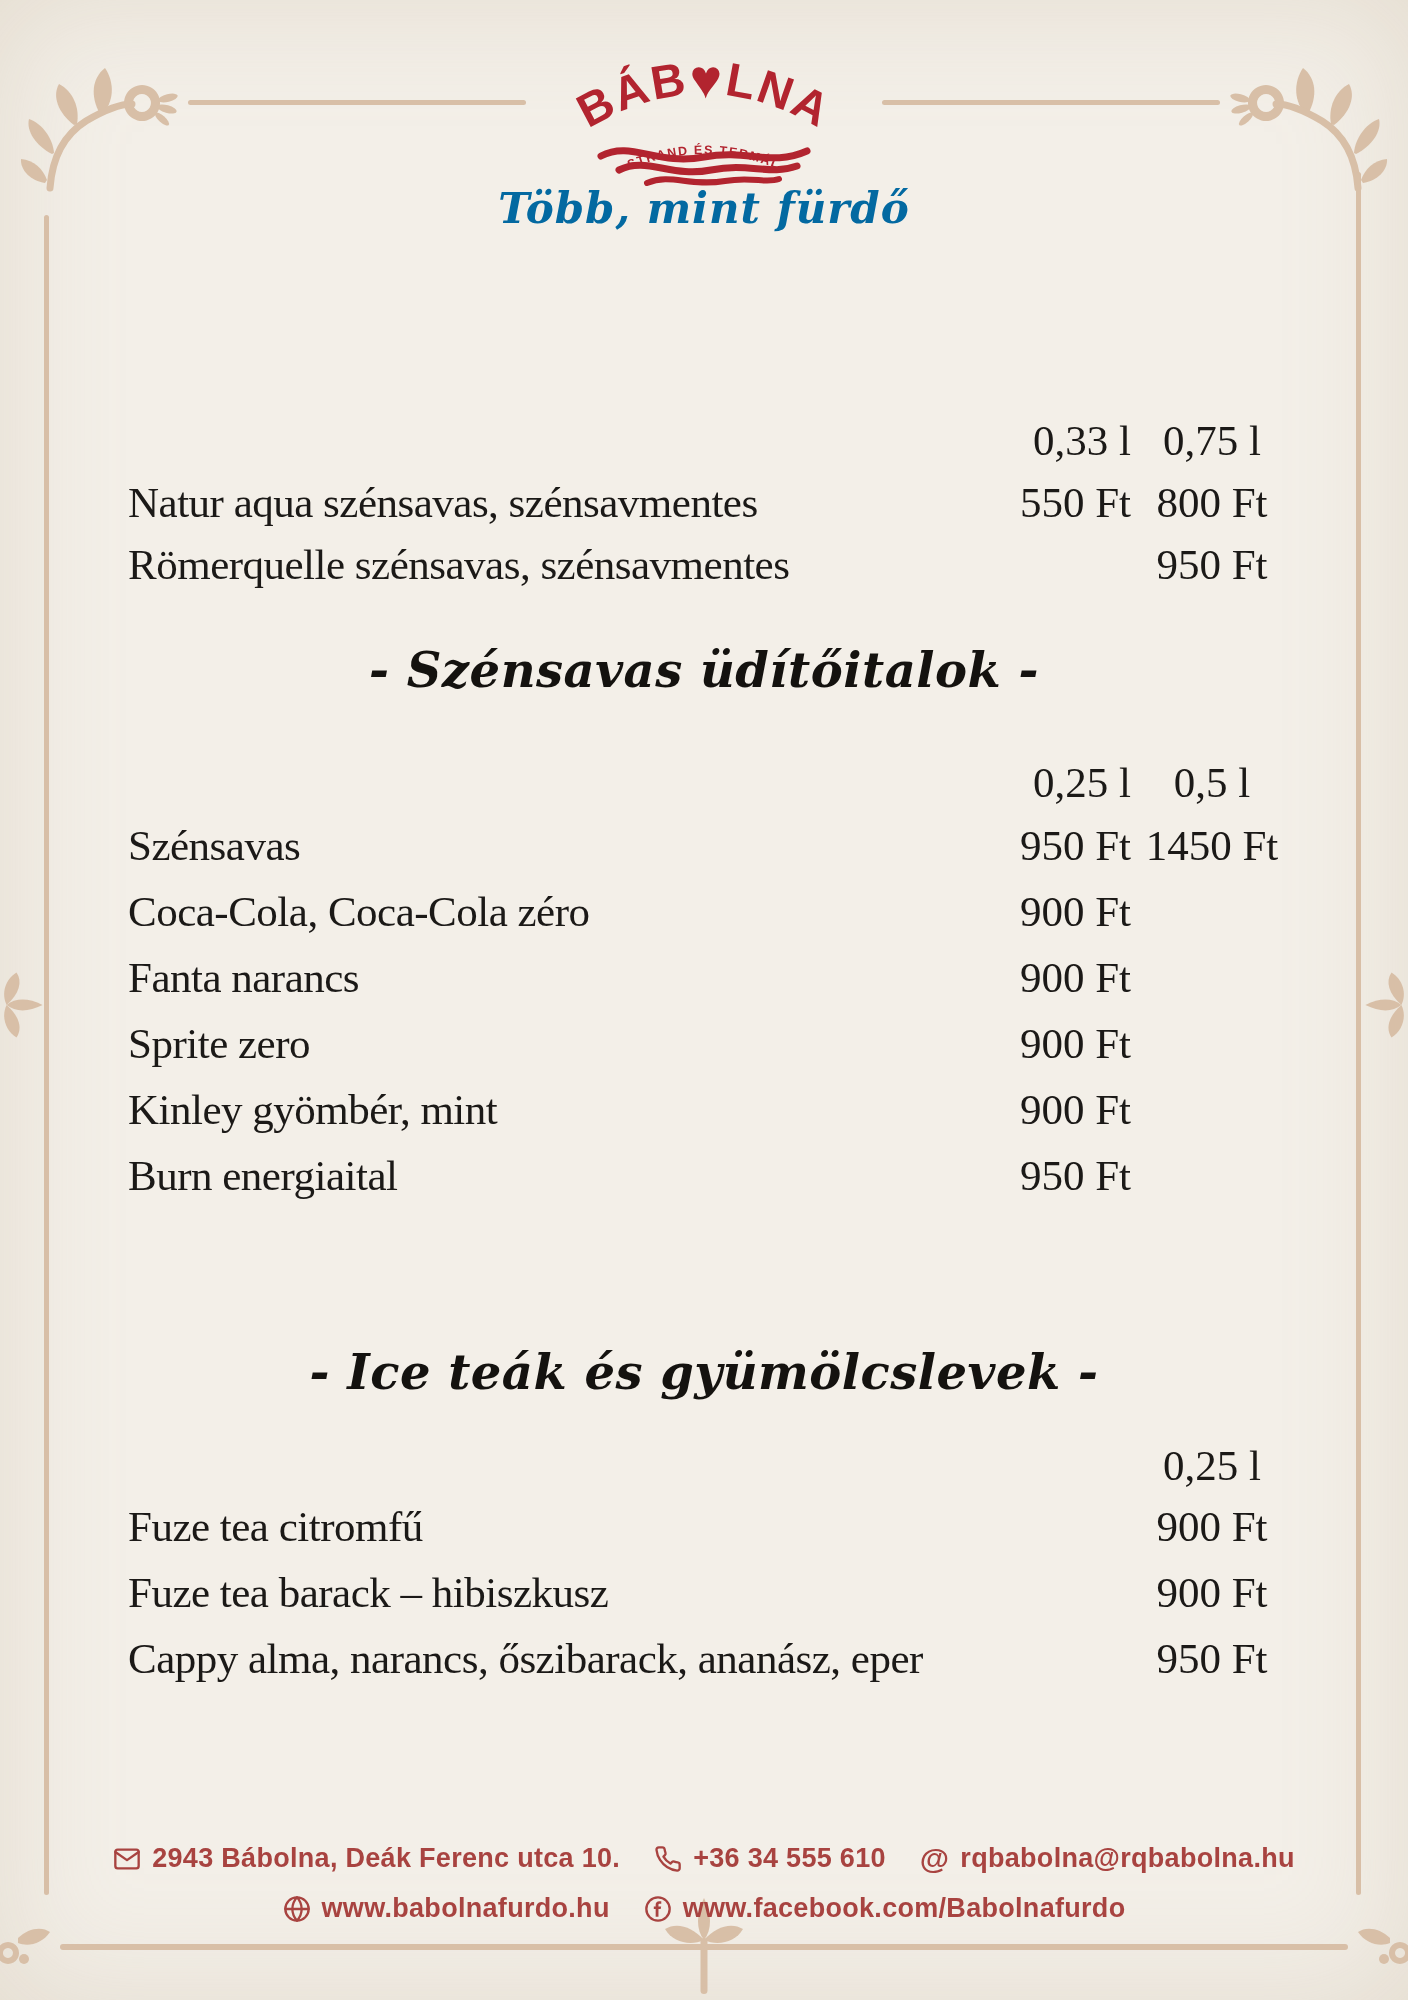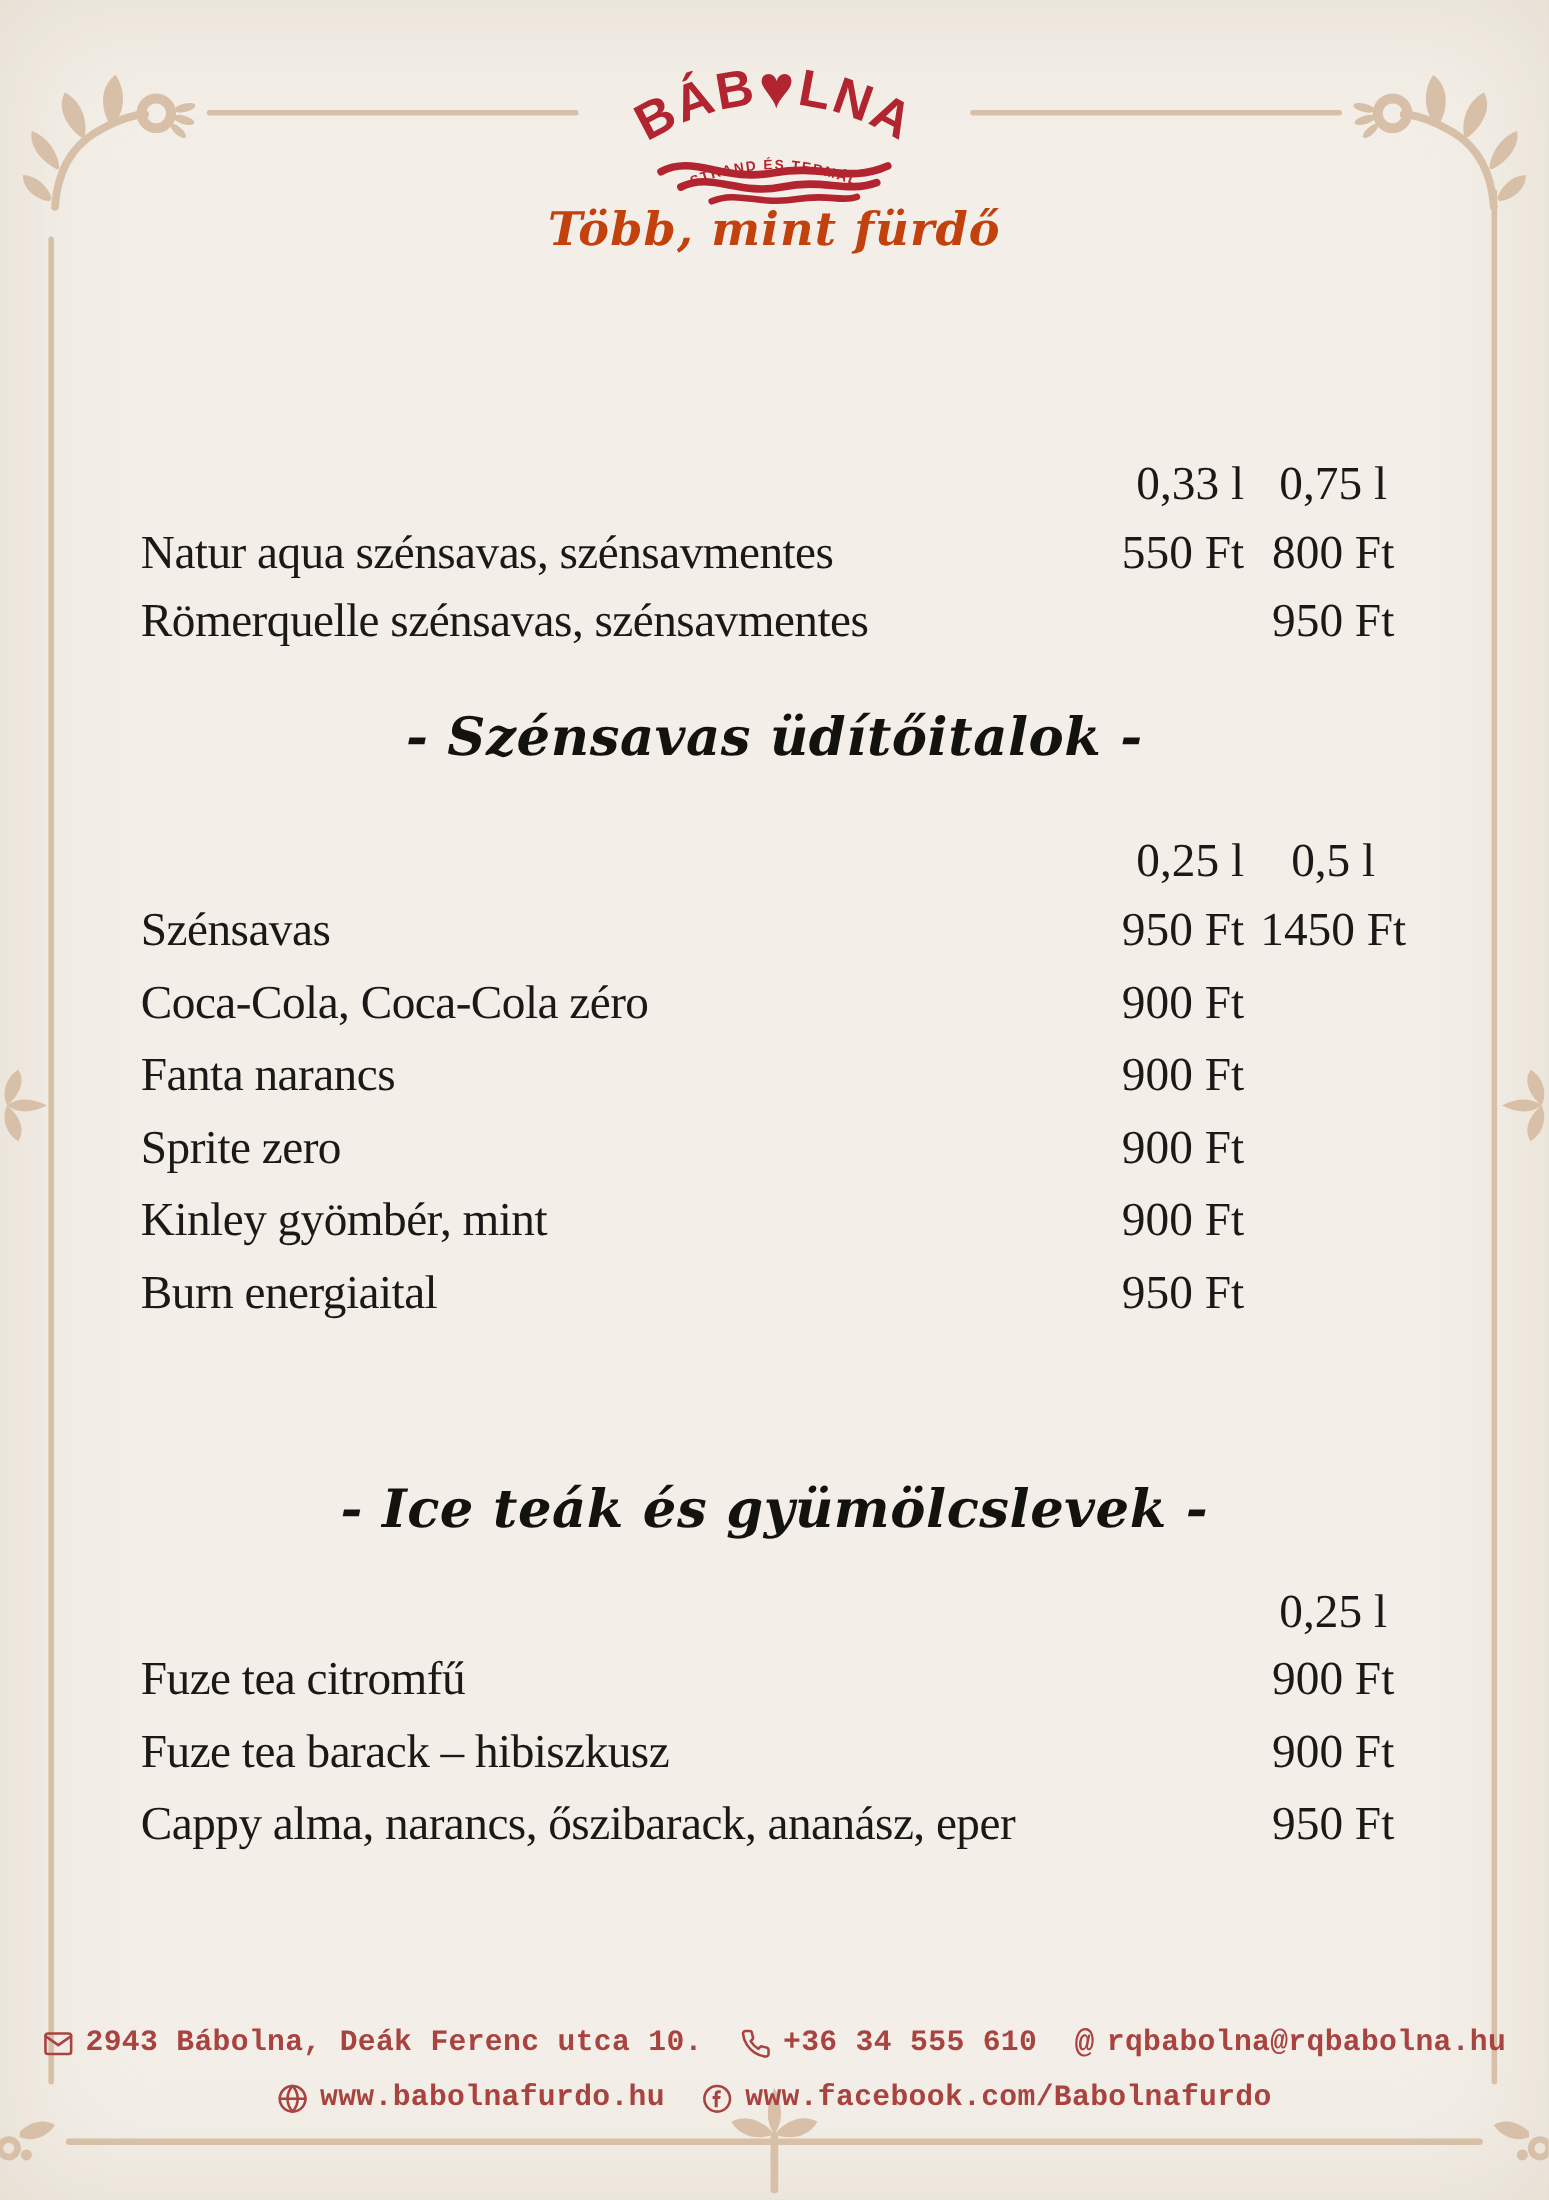--- a/index.html
+++ b/index.html
@@ -9,37 +9,37 @@
     box-shadow:inset 0 0 120px rgba(190,172,145,0.28);
     font-family:"Liberation Serif",serif;color:#1b1917;
   }
   .page *{box-sizing:border-box;}
   .line{position:absolute;background:#d8bfa7;border-radius:4px;}
   
   .logo-svg{position:absolute;left:539px;top:36px;width:330px;height:152px;overflow:visible;}
   .tagline{
     position:absolute;left:0;top:184px;width:100%;text-align:center;
     font-family:"DejaVu Serif",serif;font-style:italic;font-weight:bold;
-    font-size:42px;color:#c2410c;letter-spacing:1px;
+    font-size:42px;color:#0369a1;letter-spacing:1px;
   }
   
   .sec-title{
     position:absolute;left:0;width:100%;text-align:center;
     font-family:"DejaVu Serif",serif;font-style:italic;font-weight:bold;
     font-size:48px;color:#14120f;letter-spacing:0.5px;white-space:nowrap;
   }
   .row{position:absolute;left:0;width:100%;font-size:43px;line-height:1.05;}
   .item{position:absolute;left:128px;white-space:nowrap;letter-spacing:-0.5px;}
   .p1{position:absolute;left:973px;width:158px;text-align:right;white-space:nowrap;}
   .p2{position:absolute;left:1133px;width:158px;text-align:center;white-space:nowrap;}
   
   .footer-line{
     position:absolute;left:0;width:100%;display:flex;justify-content:center;
     align-items:center;gap:34px;
-    font-family:Liberation Mono, monospace;font-weight:600;font-size:27px;
+    font-family:Liberation Sans, sans-serif;font-weight:600;font-size:27px;
     color:#a84340;letter-spacing:0.3px;
   }
   .f-item{display:flex;align-items:center;gap:11px;white-space:nowrap;}
   .f-ic{width:28px;height:28px;flex:0 0 auto;}
   .at{font-size:30px;font-weight:bold;line-height:1;}
   .deco-svg{position:absolute;overflow:visible;}
 </style>
 </head>
 <body>
 

